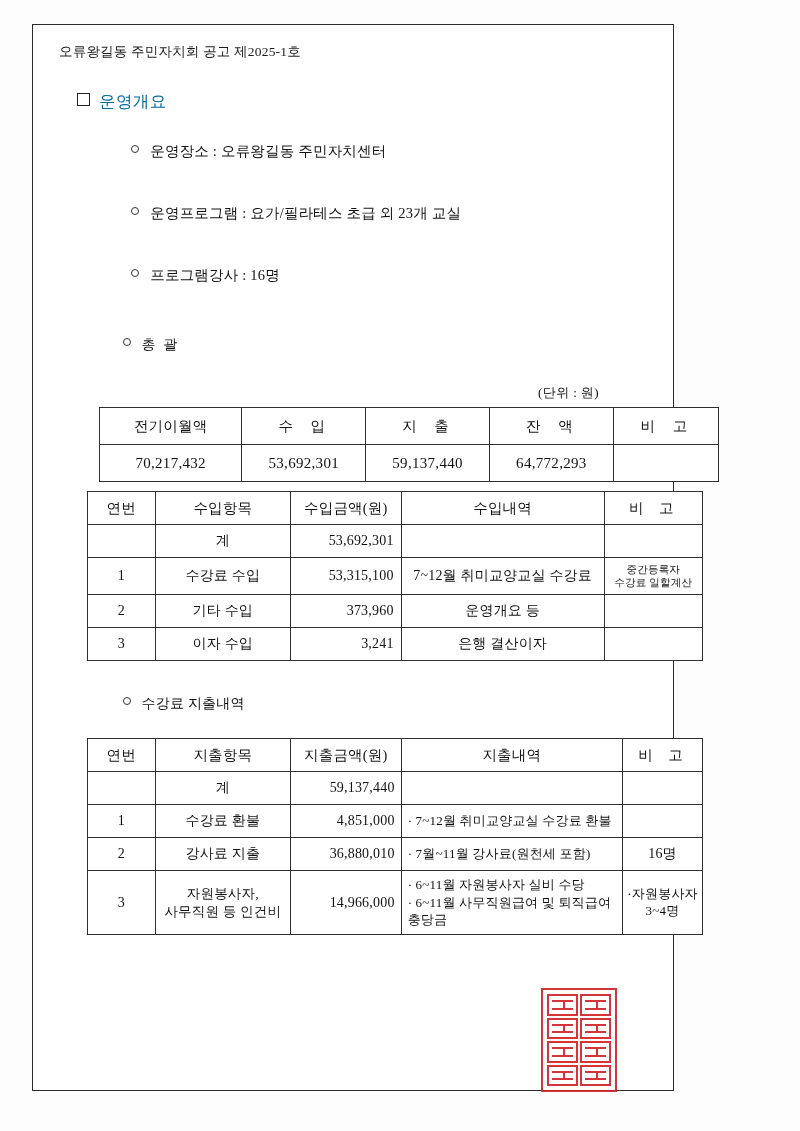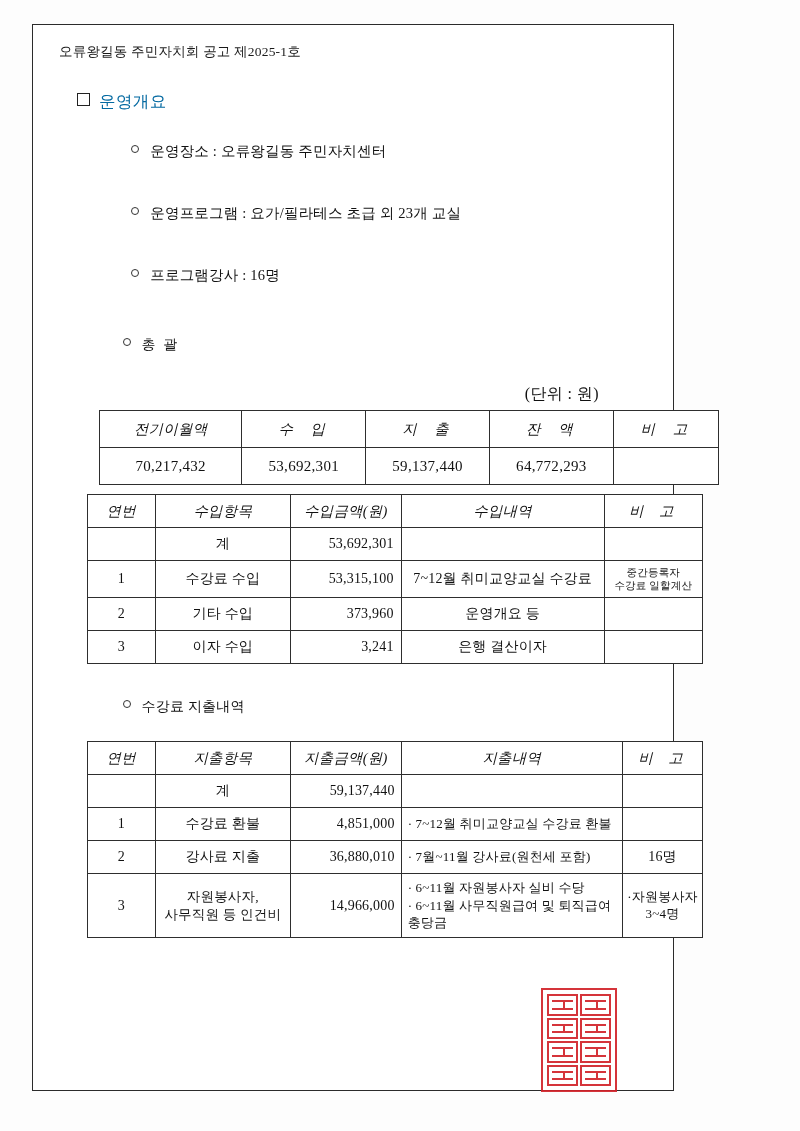--- a/index.html
+++ b/index.html
@@ -107,21 +107,21 @@
     width: 6px;
     height: 6px;
     border: 1.1px solid #333;
     border-radius: 50%;
     margin-right: 11px;
     vertical-align: 3px;
   }
 
   .unit-note {
     text-align: right;
-    font-size: 16px;
+    font-size: 13px;
     margin: 14px 48px 5px 0;
     letter-spacing: .4px;
   }
 
   table.doc {
     border-collapse: collapse;
     margin: 0 auto;
     table-layout: fixed;
     background: #fff;
   }
@@ -130,21 +130,20 @@
     text-align: center;
     vertical-align: middle;
     font-weight: normal;
     font-size: 14px;
     padding: 5px 4px;
     letter-spacing: .2px;
     color: #111;
   }
   table.doc th {
     font-size: 14.5px;
-    font-style: italic;
   }
 
   
   #summary-table { width: 620px; margin-left: 40px;}
   #summary-table td, #summary-table th { height: 26px; }
   #summary-table .v { font-size: 15px; letter-spacing: .3px; }
   #summary-table .sp { letter-spacing: 7px; padding-left: 7px; }
 
   
   #income-table { width: 616px; margin-left: 28px; }

